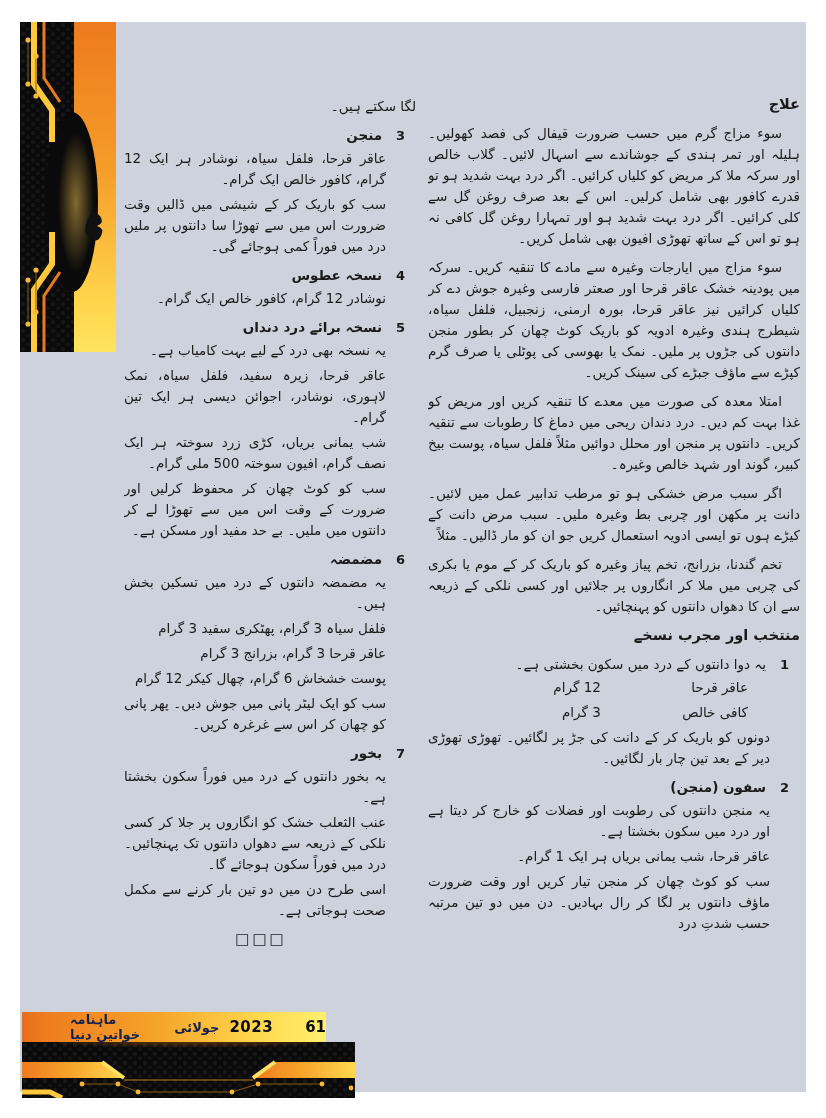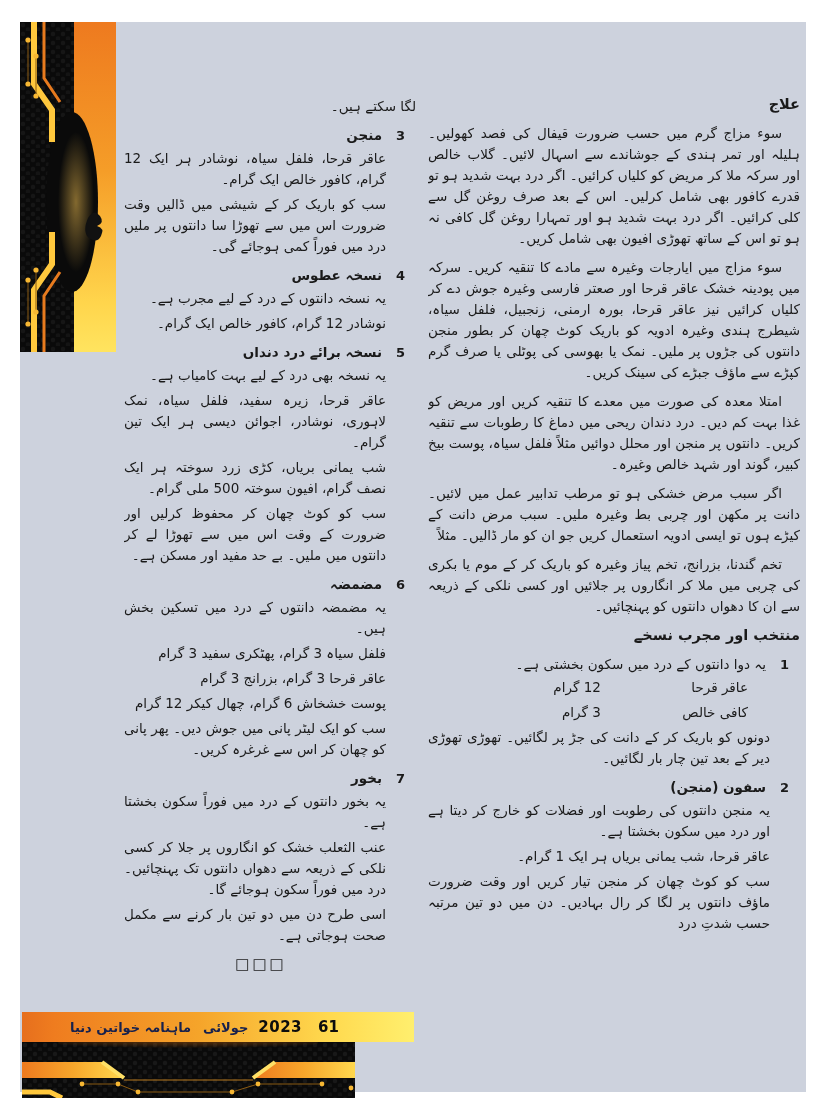--- a/index.html
+++ b/index.html
@@ -8,28 +8,28 @@
     font-family:"DejaVu Sans", sans-serif; color:#1a1a1a; overflow:hidden;
   }
   .paper{
     position:absolute; left:20px; top:22px; width:786px; height:1070px;
     background:#cdd2dd;
   }
   
   .sidebar-deco{position:absolute; left:20px; top:22px; width:96px; height:330px;}
   .bottom-deco{position:absolute; left:22px; top:1042px; width:333px; height:56px;}
   .footer-strip{
-    position:absolute; left:22px; top:1012px; width:392px; height:30px;
+    position:absolute; left:22px; top:1012px; width:304px; height:30px;
     background:linear-gradient(to right,#e66f1d 0%,#f0912266 0%,#ef7c1f 8%,#f5a42a 45%,#ffd94e 78%,#ffef6e 100%);
     background:linear-gradient(to right,#e66f1d 0%,#ef7c1f 8%,#f5a42a 45%,#ffd94e 78%,#ffef6e 100%);
     display:flex; align-items:center; direction:ltr; padding-left:48px; box-sizing:border-box;
   }
   .footer-strip .mag-title{font-size:13px; color:#17214d; font-weight:bold; margin-right:12px;}
   .footer-strip .mag-month{font-size:13px; color:#17214d; font-weight:bold; margin-right:10px;}
-  .footer-strip .mag-year{font-size:15px; color:#0d0d0d; font-weight:bold; margin-right:16px; letter-spacing:.5px;}
+  .footer-strip .mag-year{font-size:15px; color:#0d0d0d; font-weight:bold; margin-right:32px; letter-spacing:.5px;}
   .footer-strip .mag-page{font-size:15px; color:#0d0d0d; font-weight:bold;}
   
   .col{position:absolute; direction:rtl; text-align:justify; font-size:13.5px; line-height:21px; overflow:hidden;}
   .col-right{left:428px; top:94px; width:372px; height:930px;}
   .col-left{left:124px; top:96px; width:292px; height:932px;}
   .col p{margin:0 0 8px 0; text-indent:18px;}
   .col p.noindent{text-indent:0;}
   h2.sec{font-size:14.5px; font-weight:bold; margin:0 0 8px 0; text-indent:0;}
   h2.sec.right{text-align:right;}
   h2.sec.center{}
@@ -135,21 +135,20 @@
       </div>
       <p class="line">عاقر قرحا، فلفل سیاہ، نوشادر ہر ایک 12 گرام، کافور خالص ایک گرام۔</p>
       <p class="line">سب کو باریک کر کے شیشی میں ڈالیں وقت ضرورت اس میں سے تھوڑا سا دانتوں پر ملیں درد میں فوراً کمی ہوجائے گی۔</p>
     </div>
 
     <div class="item">
       <div class="item-head">
         <span class="num">4</span>
         <span class="item-title">نسخہ عطوس</span>
       </div>
-      <p class="line">یہ نسخہ دانتوں کے درد کے لیے مجرب ہے۔</p>
       <p class="line">نوشادر 12 گرام، کافور خالص ایک گرام۔</p>
     </div>
 
     <div class="item">
       <div class="item-head">
         <span class="num">5</span>
         <span class="item-title">نسخہ برائے درد دنداں</span>
       </div>
       <p class="line">یہ نسخہ بھی درد کے لیے بہت کامیاب ہے۔</p>
       <p class="line">عاقر قرحا، زیرہ سفید، فلفل سیاہ، نمک لاہوری، نوشادر، اجوائن دیسی ہر ایک تین گرام۔</p>

